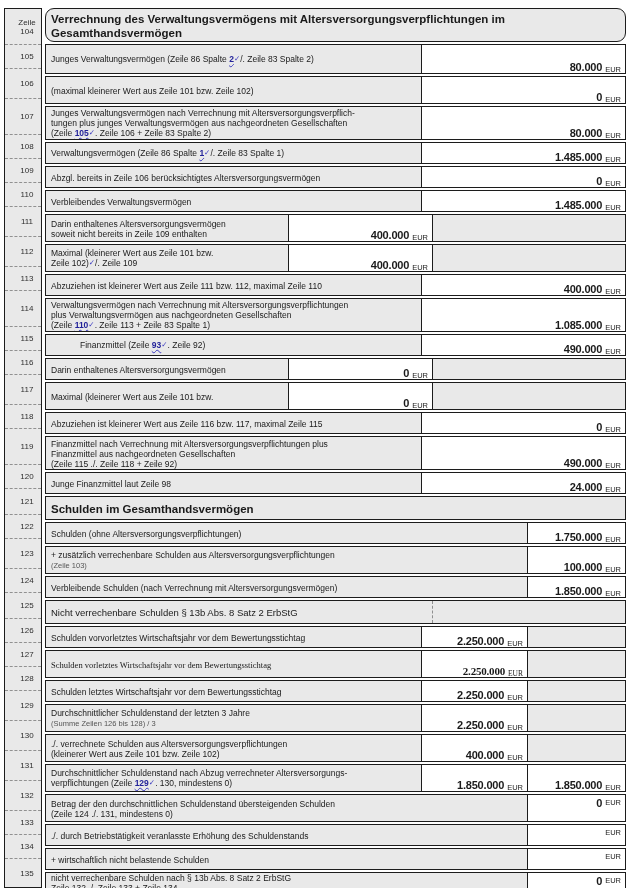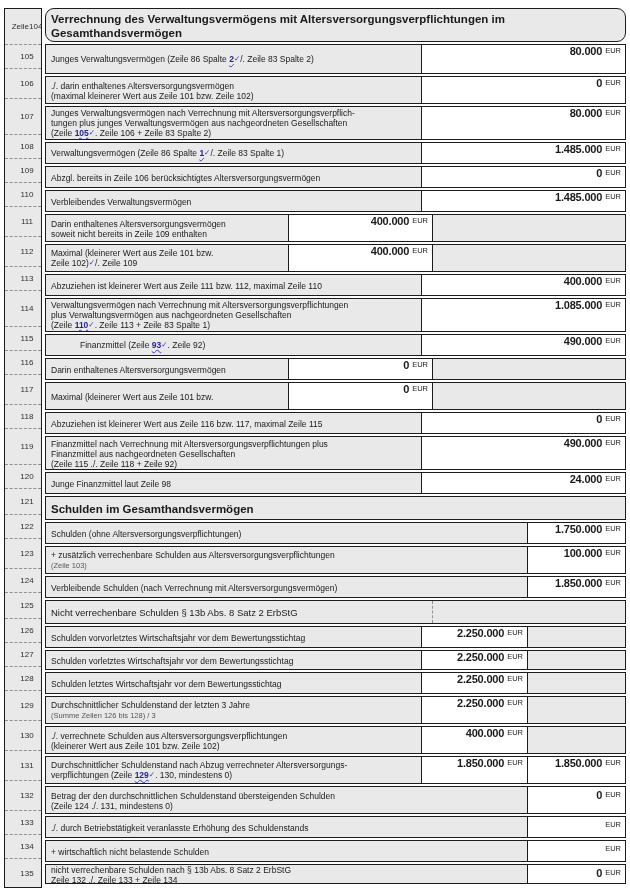--- a/index.html
+++ b/index.html
@@ -8,41 +8,41 @@
     font-family:"Liberation Sans", sans-serif;color:#1a1a1a;
     -webkit-font-smoothing:antialiased;
   }
   .form{position:relative;box-sizing:border-box;width:630px;padding:8px 4px 4px 4px;}
   
   .zeile-col{
     position:absolute;left:4px;top:8px;width:38px;box-sizing:border-box;
     border:1px solid #1c1c1c;background:#e9e9e9;
   }
   .num-cell{
-    box-sizing:border-box;display:flex;flex-direction:row;align-items:center;justify-content:center;
+    box-sizing:border-box;display:flex;flex-direction:column;align-items:center;justify-content:center;
     font-size:8px;line-height:9px;color:#2e2e2e;padding-left:8px;
   }
   .num-cell.dashed{border-bottom:1px dashed #919191;}
   
   .rows{margin-left:41px;}
   .row-box{
     box-sizing:border-box;border:1px solid #1c1c1c;background:#e9e9e9;
     margin-bottom:2px;display:flex;align-items:stretch;overflow:hidden;
   }
   .text-cell{
     flex:1;min-width:0;padding:2px 4px 1px 5px;font-size:8.5px;line-height:10px;
     display:flex;flex-direction:column;justify-content:center;
   }
   .line{white-space:nowrap;}
   .kind-section .text-cell{font-weight:bold;font-size:11.5px;line-height:14px;justify-content:center;}
   .kind-sub .text-cell{font-weight:normal;font-size:9.5px;width:377px;flex:none;}
   .kind-sub .rest{flex:1;border-left:1px dashed #8f8f8f;background:#e9e9e9;}
   .value{
     box-sizing:border-box;background:#ffffff;border-left:1px solid #1c1c1c;
-    display:flex;align-items:flex-start;justify-content:flex-end;padding-right:4px;
+    display:flex;align-items:flex-end;justify-content:flex-end;padding-right:4px;
   }
   .value.vtop{align-items:flex-start;padding-top:2px;}
   .value .amt{font-weight:bold;font-size:11px;letter-spacing:-0.2px;}
   .value .eur{font-size:7.5px;color:#222;margin-left:3px;position:relative;top:1px;}
   .filler{box-sizing:border-box;border-left:1px solid #1c1c1c;background:#e9e9e9;}
   .w-a{width:204px;flex:none;}
   .w-c{width:98px;flex:none;}
   .w-mid-b{width:144px;flex:none;}
   .w-mid-e{width:106px;flex:none;padding-left:48px;}
   .kind-B .text-cell{width:233px;flex:none;}
@@ -102,21 +102,20 @@
         <div class="text-cell">
           <div class="line"><span>Junges Verwaltungsvermögen (Zeile 86 Spalte </span><span class="ref">2</span><span class="chk">✓</span><span>/. Zeile 83 Spalte 2)</span></div>
         </div>
         <div class="value w-a">
           <span class="amt">80.000</span>
           <span class="eur">EUR</span>
         </div>
       </div>
       <div class="row-box kind-A" style="height: 28px;">
         <div class="text-cell">
-          <div class="line"><span>./. darin enthaltenes Altersversorgungsvermögen</span></div>
           <div class="line"><span>(maximal kleinerer Wert aus Zeile 101 bzw. Zeile 102)</span></div>
         </div>
         <div class="value w-a">
           <span class="amt">0</span>
           <span class="eur">EUR</span>
         </div>
       </div>
       <div class="row-box kind-A" style="height: 34px;">
         <div class="text-cell">
           <div class="line"><span>Junges Verwaltungsvermögen nach Verrechnung mit Altersversorgungsverpflich-</span></div>
@@ -297,21 +296,21 @@
       <div class="row-box kind-E" style="height: 22px;">
         <div class="text-cell">
           <div class="line"><span>Schulden vorvorletztes Wirtschaftsjahr vor dem Bewertungsstichtag</span></div>
         </div>
         <div class="value w-mid-e">
           <span class="amt">2.250.000</span>
           <span class="eur">EUR</span>
         </div>
         <div class="filler w-c"></div>
       </div>
-      <div class="row-box kind-E" style="height: 20px;">
+      <div class="row-box kind-E" style="height: 28px; font-family: Liberation Serif, serif;">
         <div class="text-cell">
           <div class="line"><span>Schulden vorletztes Wirtschaftsjahr vor dem Bewertungsstichtag</span></div>
         </div>
         <div class="value w-mid-e">
           <span class="amt">2.250.000</span>
           <span class="eur">EUR</span>
         </div>
         <div class="filler w-c"></div>
       </div>
       <div class="row-box kind-E" style="height: 22px;">

